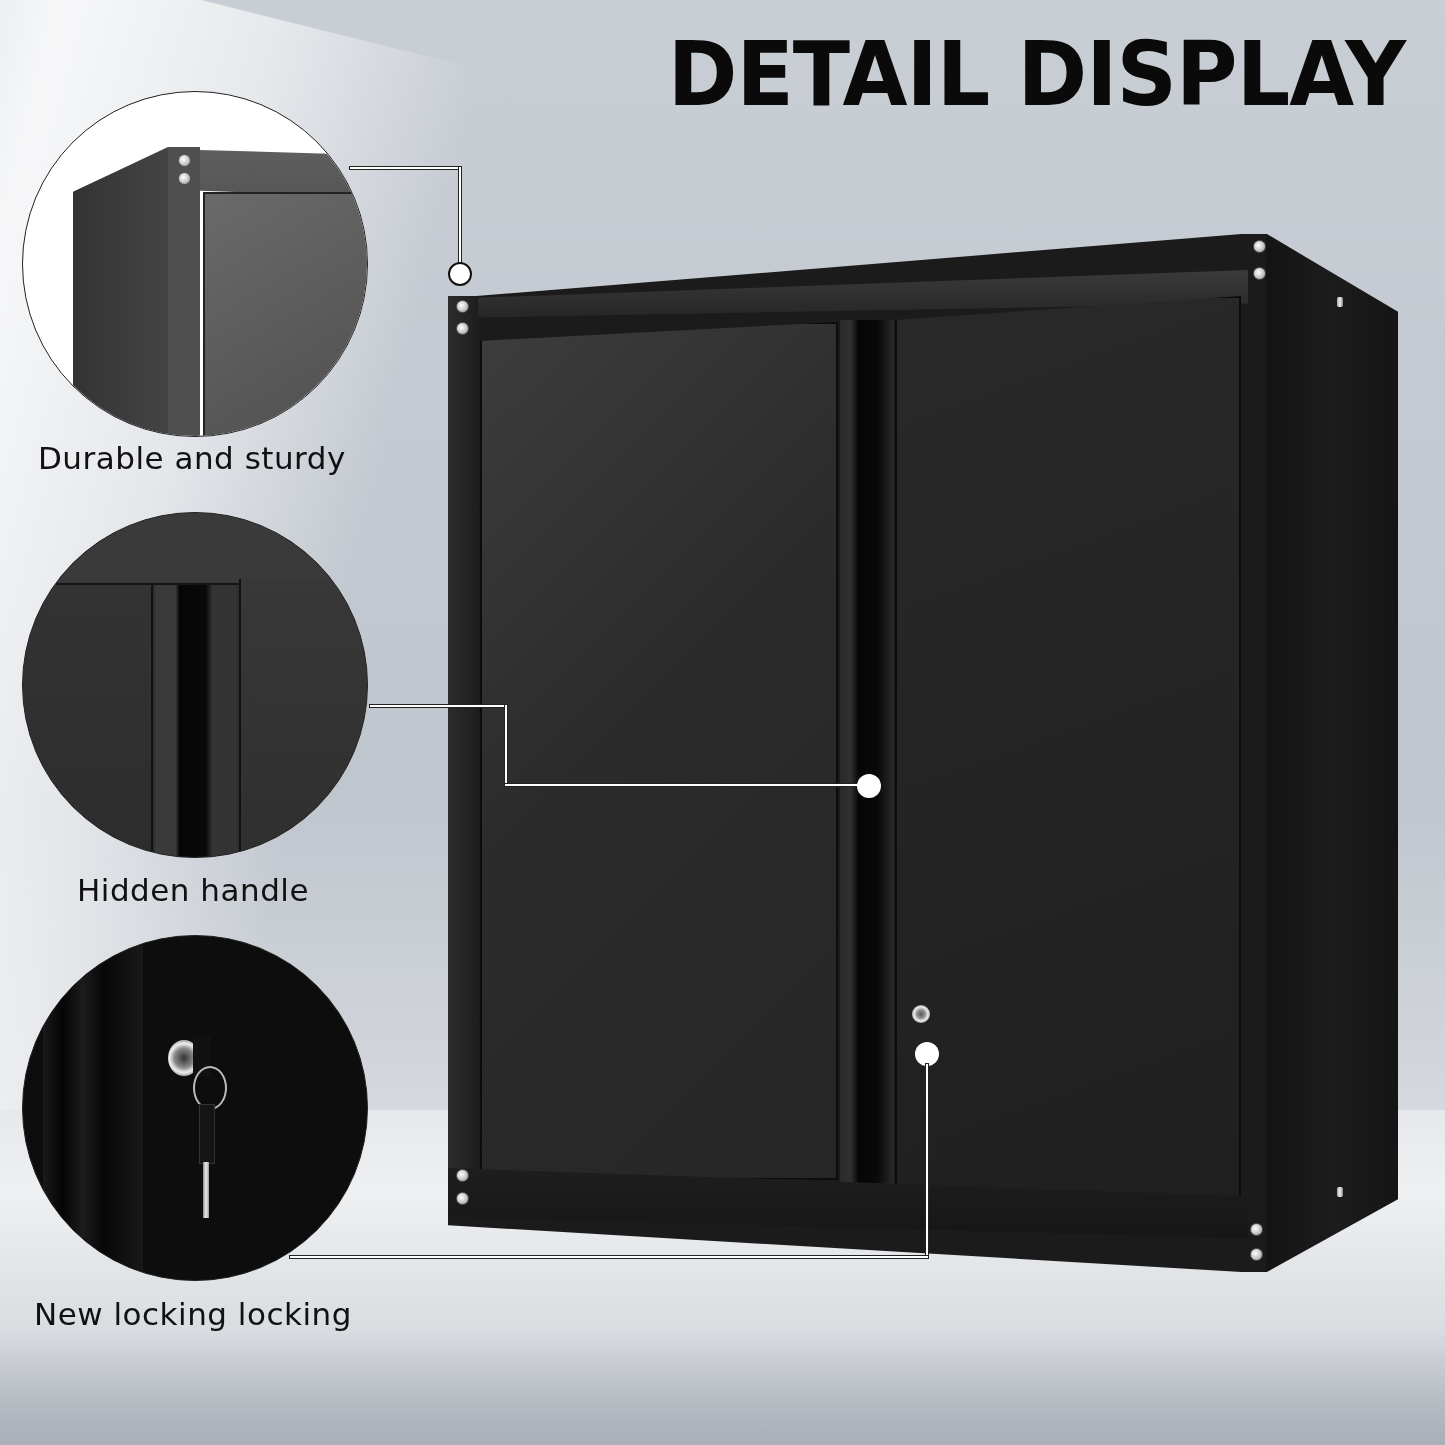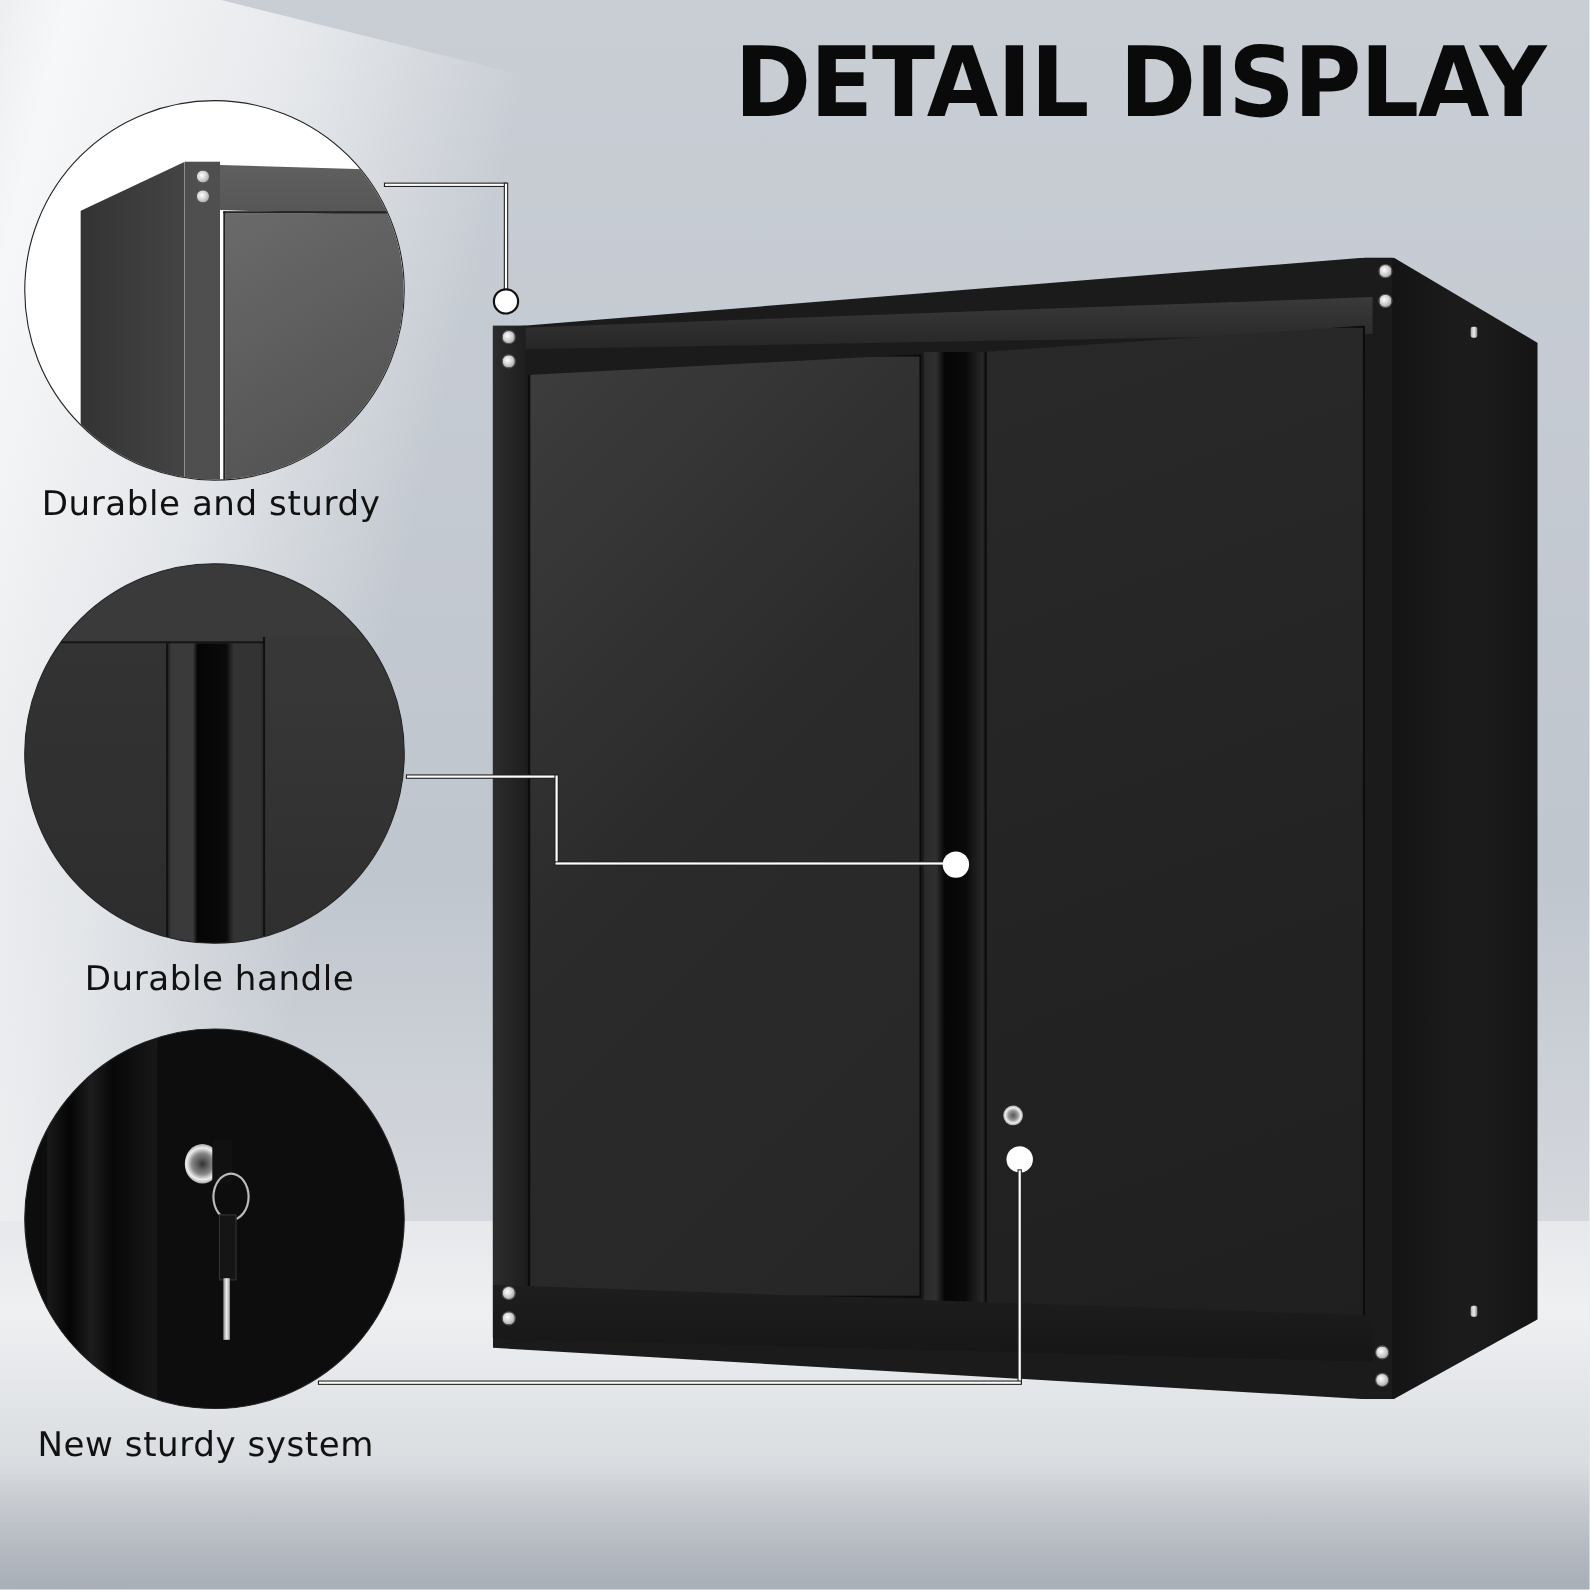--- a/index.html
+++ b/index.html
@@ -184,30 +184,30 @@
 <div class="line" style="left:350px;top:167px;width:110px;height:2px"></div>
 <div class="line" style="left:459px;top:167px;width:2px;height:97px"></div>
 <div class="dot dot-outline" style="left:448px;top:262px"></div>
 
 <div class="callout-circle c2">
   <div class="c2-top"></div>
   <div class="c2-door-l"></div>
   <div class="c2-handle"></div>
   <div class="c2-door-r"></div>
 </div>
-<div class="caption cap2">Durable handle</div>
+<div class="caption cap2">Hidden handle</div>
 <div class="line" style="left:370px;top:705px;width:136px;height:2px"></div>
 <div class="line" style="left:505px;top:705px;width:2px;height:80px"></div>
 <div class="line" style="left:505px;top:784px;width:355px;height:2px"></div>
 <div class="dot" style="left:857px;top:774px"></div>
 
 <div class="callout-circle c3">
   <div class="c3-edge"></div>
   <div class="c3-lock"></div>
   <div class="c3-keyhead"></div>
   <div class="c3-ring"></div>
   <div class="c3-keygrip"></div>
   <div class="c3-blade"></div>
 </div>
-<div class="caption cap3">New sturdy system</div>
+<div class="caption cap3">New locking locking</div>
 <div class="dot" style="left:915px;top:1042px"></div>
 <div class="line" style="left:926px;top:1064px;width:2px;height:193px"></div>
 <div class="line" style="left:290px;top:1256px;width:638px;height:2px"></div>
 
 </body></html>

